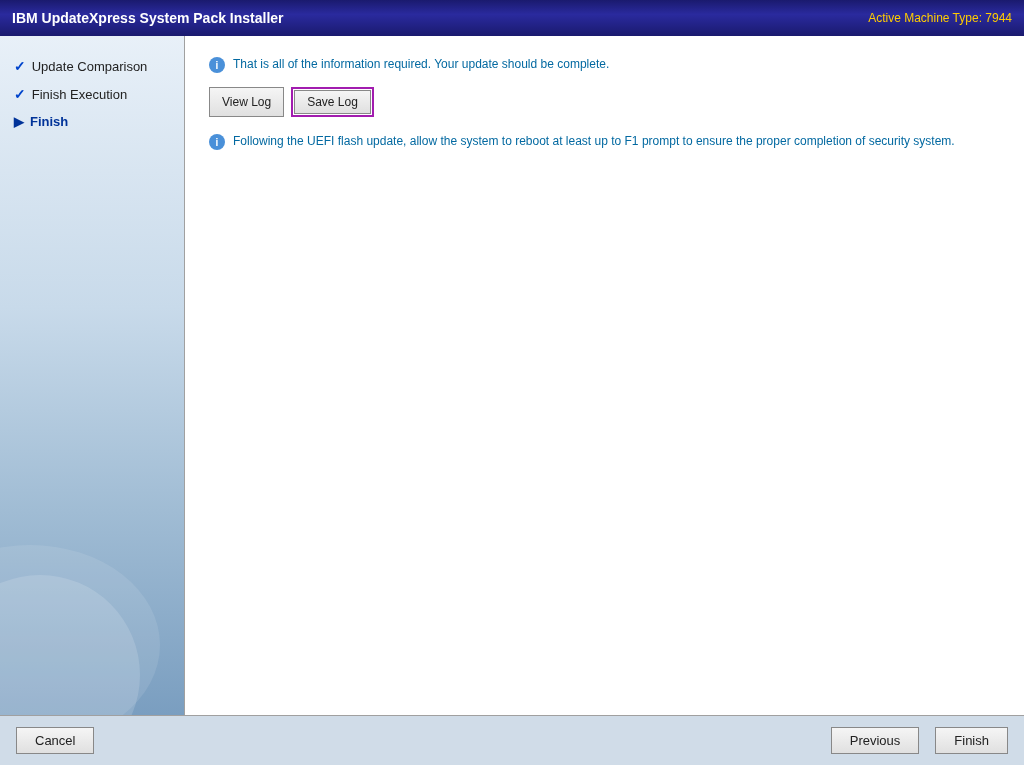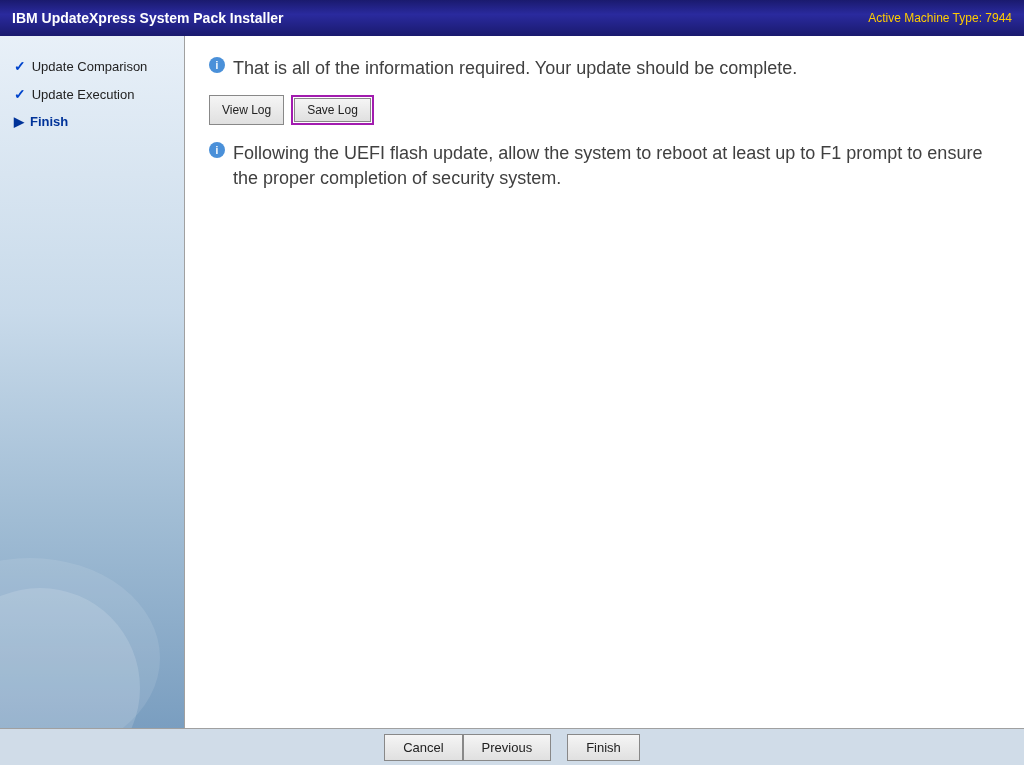--- a/index.html
+++ b/index.html
@@ -133,22 +133,22 @@
       border-radius: 50%;
       display: flex;
       align-items: center;
       justify-content: center;
       color: white;
       font-size: 10px;
       font-weight: bold;
       margin-top: 1px;
     }
     .info-text {
-      color: #404040;
-      font-size: 18px;
+      color: #0369a1;
+      font-size: 12px;
       line-height: 1.4;
     }
 
     
     .button-row {
       display: flex;
       gap: 7px;
       margin-bottom: 16px;
       margin-left: 0;
     }
@@ -167,23 +167,23 @@
       display: inline-block;
       padding: 1px;
     }
 
     
     #footer {
       background: #d0dce8;
       border-top: 1px solid #a0a0a0;
       padding: 8px 16px;
       display: flex;
-      justify-content: center;
-      align-items: center;
-      height: 37px;
+      justify-content: space-between;
+      align-items: center;
+      height: 50px;
     }
     .footer-btn {
       padding: 5px 18px;
       font-size: 13px;
       border: 1px solid #888;
       background: linear-gradient(to bottom, #f5f5f5, #e0e0e0);
       cursor: pointer;
       color: #222;
       min-width: 70px;
     }
@@ -203,21 +203,21 @@
 
 <div id="main-layout">
 
   <div id="sidebar">
     <div class="sidebar-item">
       <span class="check-icon">✓</span>
       <span class="sidebar-label">Update Comparison</span>
     </div>
     <div class="sidebar-item">
       <span class="check-icon">✓</span>
-      <span class="sidebar-label">Update Execution</span>
+      <span class="sidebar-label">Finish Execution</span>
     </div>
     <div class="sidebar-item active">
       <span class="arrow-icon">▶</span>
       <span class="sidebar-label">Finish</span>
     </div>
   </div>
 
   <div id="content">
 
     <div class="info-row">

